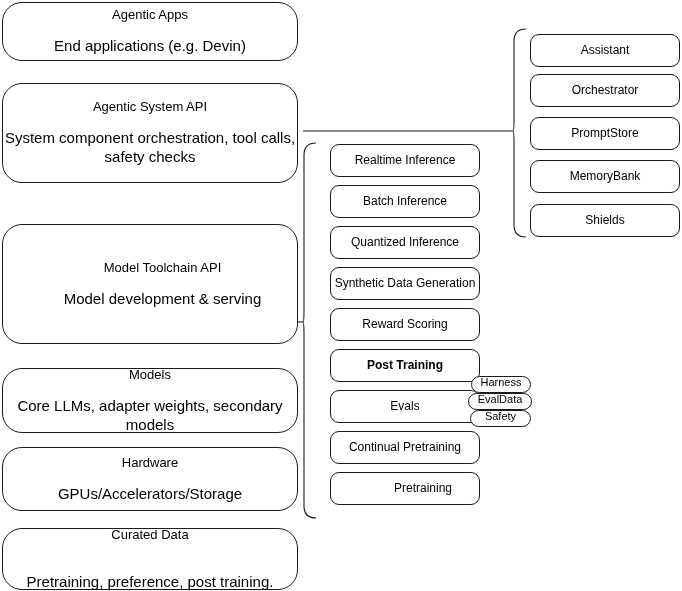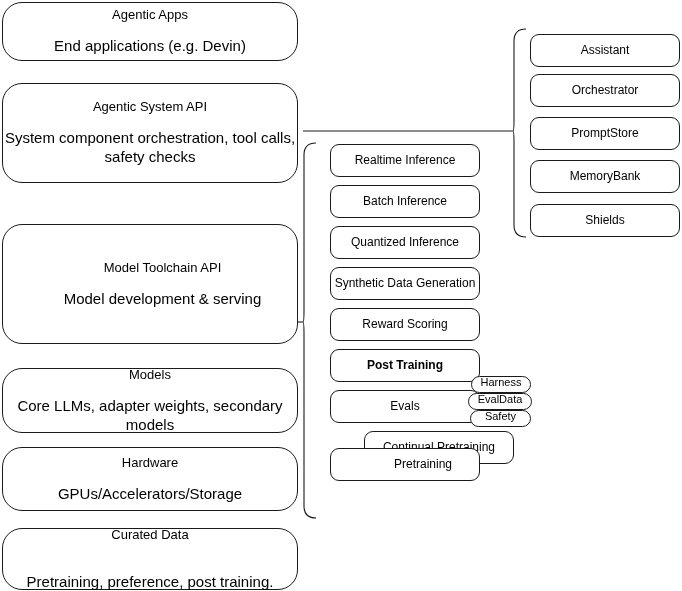--- a/index.html
+++ b/index.html
@@ -154,24 +154,24 @@
   </div>
   <div class="node chip mid" style="top:308px;">
     <span>Reward Scoring</span>
   </div>
   <div class="node chip mid" style="top:349px;font-weight:bold;">
     <span>Post Training</span>
   </div>
   <div class="node chip mid" style="top:390px;">
     <span>Evals</span>
   </div>
-  <div class="node chip mid" style="top:431px;margin-left:34px;">
+  <div class="node chip mid" style="top:431px;">
     <span>Continual Pretraining</span>
   </div>
-  <div class="node chip mid" style="top:448px;padding-left:36px;">
+  <div class="node chip mid" style="top:472px;padding-left:36px;">
     <span>Pretraining</span>
   </div>
 
   <div class="pill" style="left:471px; top:376px; width:60px;">
     <span>Harness</span>
   </div>
   <div class="pill" style="left:468px; top:393px; width:64px;">
     <span>EvalData</span>
   </div>
   <div class="pill" style="left:470px; top:410px; width:61px;">

